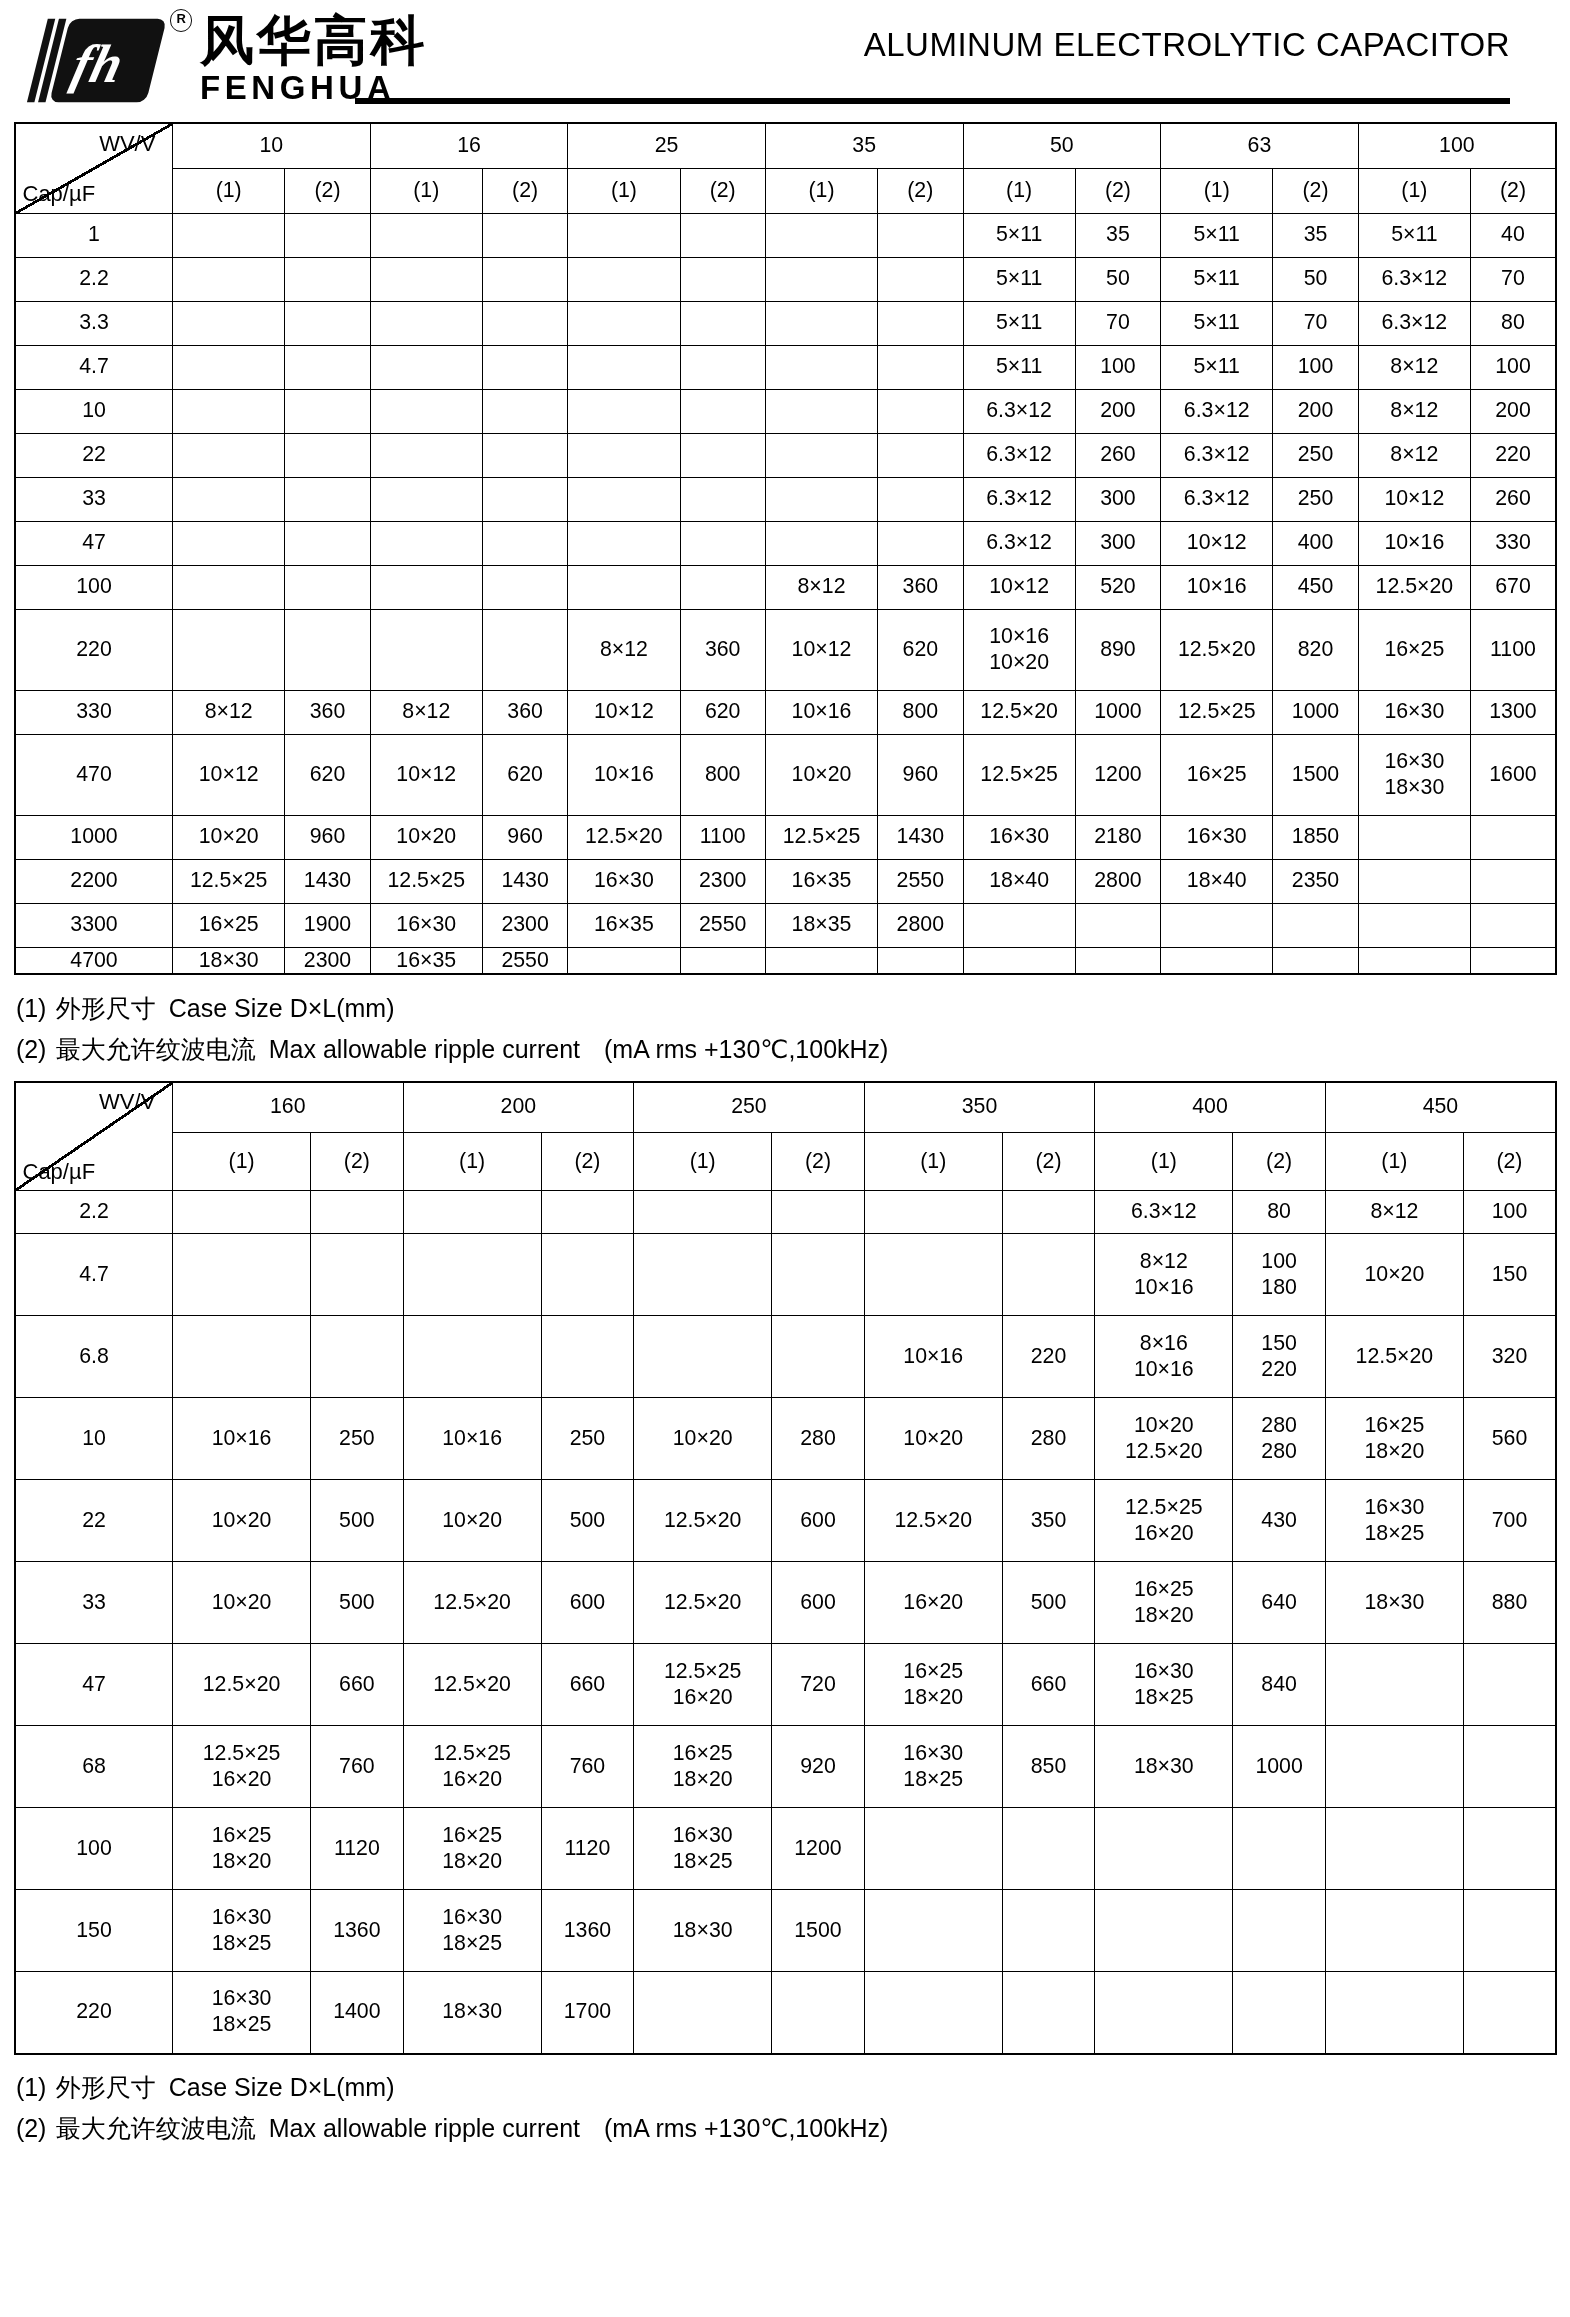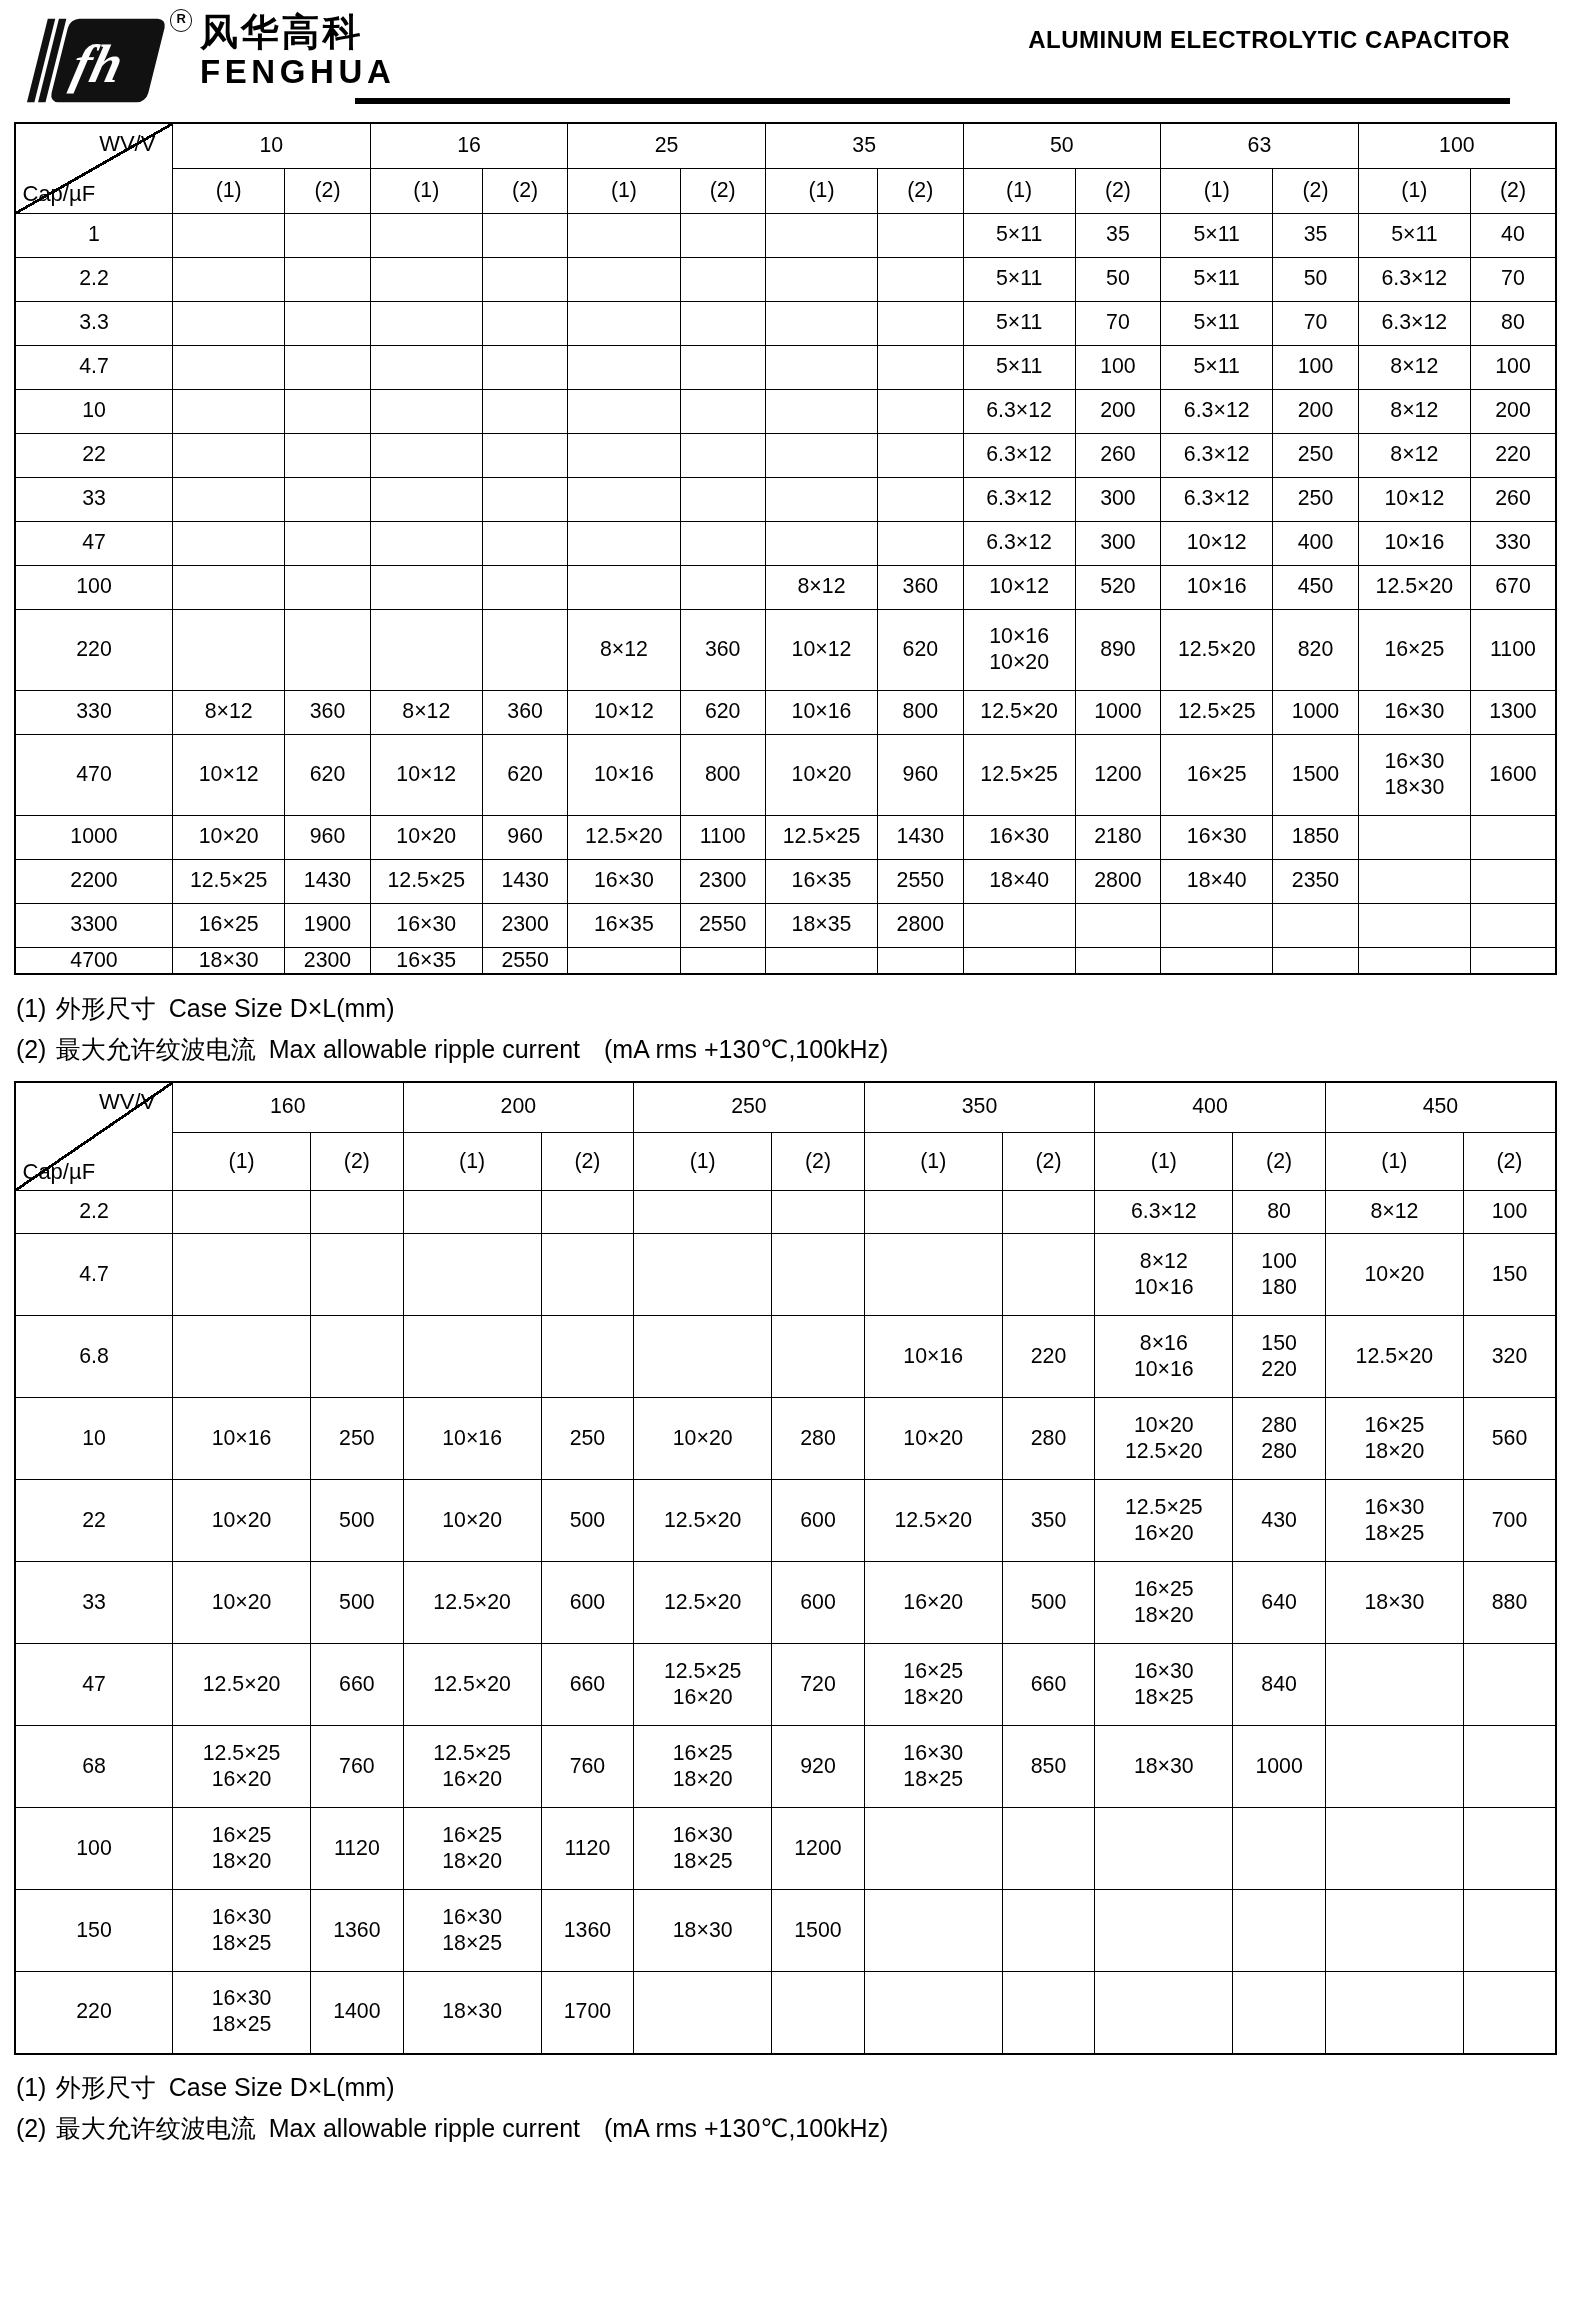--- a/index.html
+++ b/index.html
@@ -8,23 +8,23 @@
        -webkit-font-smoothing:antialiased;}
   .page{padding:13px 14px 0 14px;position:relative;}
 
   
   .hdr{position:relative;height:109px;}
   .logo{position:absolute;left:11px;top:0;display:flex;align-items:flex-start;}
   .logo-mark-wrap{position:relative;width:160px;height:95px;}
   .logo-reg{position:absolute;right:-7.4px;top:-3.7px;width:20.4px;height:20.4px;border:1.9px solid #111;
             border-radius:50%;font-size:13px;line-height:18.6px;text-align:center;font-weight:bold;}
   .logo-text{margin-left:15px;}
-  .logo-cn{font-size:38px;font-weight:900;letter-spacing:2.8px;line-height:1.0;}
+  .logo-cn{font-size:54px;font-weight:900;letter-spacing:2.8px;line-height:1.0;}
   .logo-en{font-size:33px;font-weight:700;letter-spacing:4.6px;line-height:1.0;margin-top:3.7px;}
-  .doc-title{position:absolute;right:46px;top:13px;font-size:24px;font-weight:bold;letter-spacing:0.5px;margin-left:20px;}
+  .doc-title{position:absolute;right:46px;top:13px;font-size:33px;font-weight:normal;letter-spacing:0.5px;margin-left:20px;}
   .hdr-rule{position:absolute;left:341px;right:46px;top:85px;height:5.6px;background:#000;}
   .hdr-rule:after{content:"";position:absolute;left:45%;right:0;top:0.9px;height:3.7px;background:#000;}
 
   
   .h-cn{font-size:29px;font-weight:bold;margin:48px 0 7.4px 1.9px;}
   .h-en{font-size:27px;font-weight:normal;margin:0 0 11px 1.9px;}
 
   
   table.dim{border-collapse:collapse;table-layout:fixed;width:1543px;border:2.8px solid #000;}
   table.dim th,table.dim td{border:1.9px solid #000;text-align:center;vertical-align:middle;

